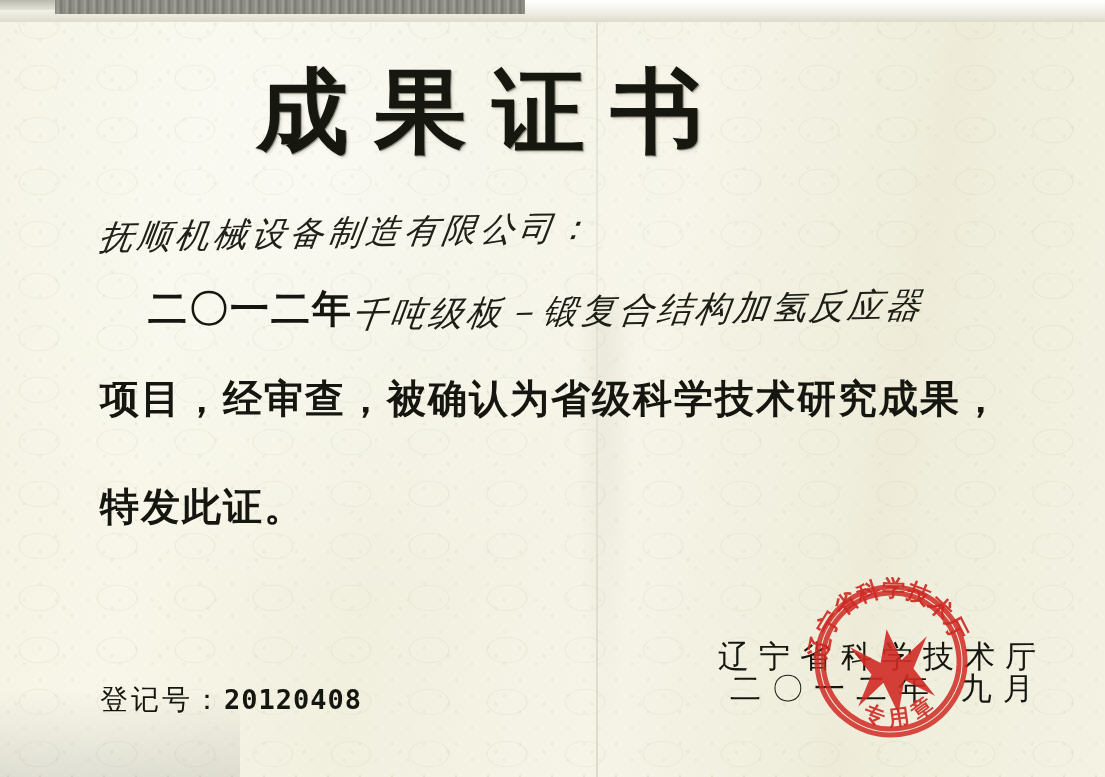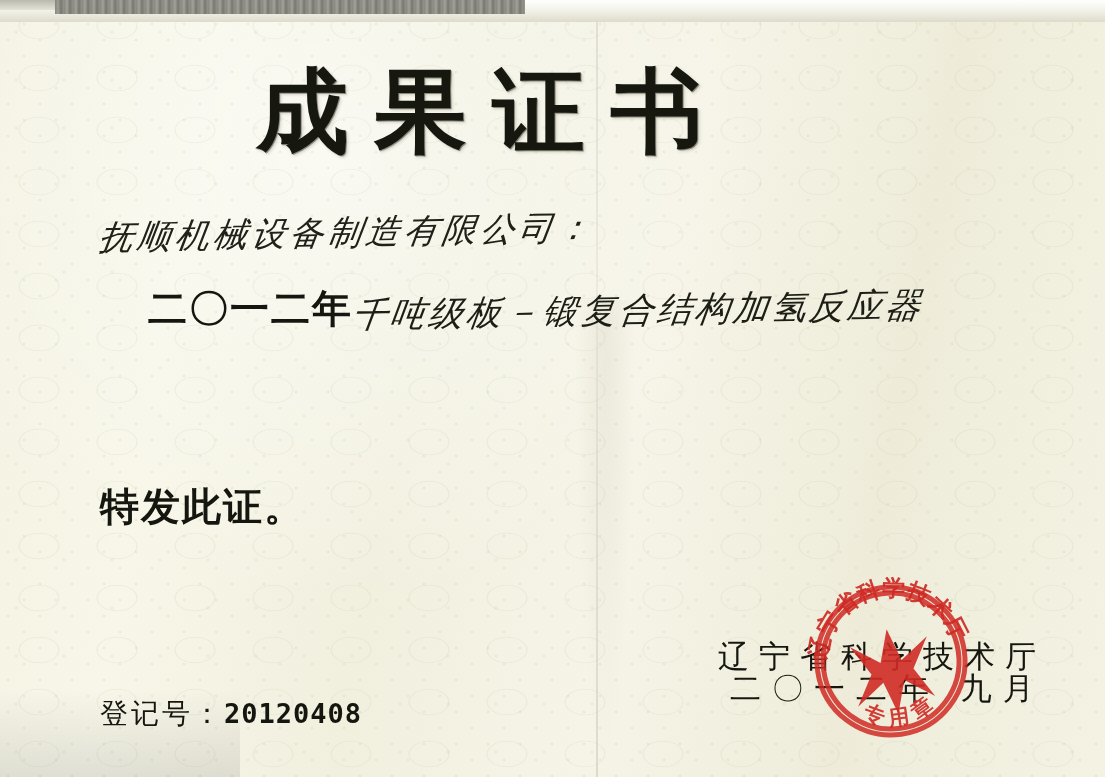--- a/index.html
+++ b/index.html
@@ -174,21 +174,21 @@
     left: 730px; top: 668px;
     font-family: "DejaVu Serif", "Liberation Serif", serif;
     font-size: 31px;
     letter-spacing: 11px;
     color: #15160f;
     text-align: center;
   }
 
   #reg {
     position: absolute;
-    left: 100px; top: 695px;
+    left: 100px; top: 681px;
     font-family: "DejaVu Serif", "Liberation Serif", serif;
     font-size: 28px;
     letter-spacing: 3px;
     color: #15160f;
   }
   #reg-number {
     font-family: "DejaVu Sans Mono", "Liberation Mono", monospace;
     font-weight: bold;
     font-size: 27px;
     letter-spacing: 1px;
@@ -241,20 +241,21 @@
   </div>
 
   <div id="title">成果证书</div>
 
   <div id="recipient">抚顺机械设备制造有限公司：</div>
 
   <div id="body-line-1">
     <span>二〇一二年</span><span class="hand">千吨级板－锻复合结构加氢反应器</span>
   </div>
 
+  <div id="body-line-2">项目，经审查，被确认为省级科学技术研究成果，</div>
 
   <div id="body-line-3">特发此证。</div>
 
   <div id="issuer">辽宁省科学技术厅</div>
 
   <div id="date">二〇一二年 九月</div>
 
   <div id="reg">
     <span>登记号：</span><span id="reg-number">20120408</span>
   </div>

